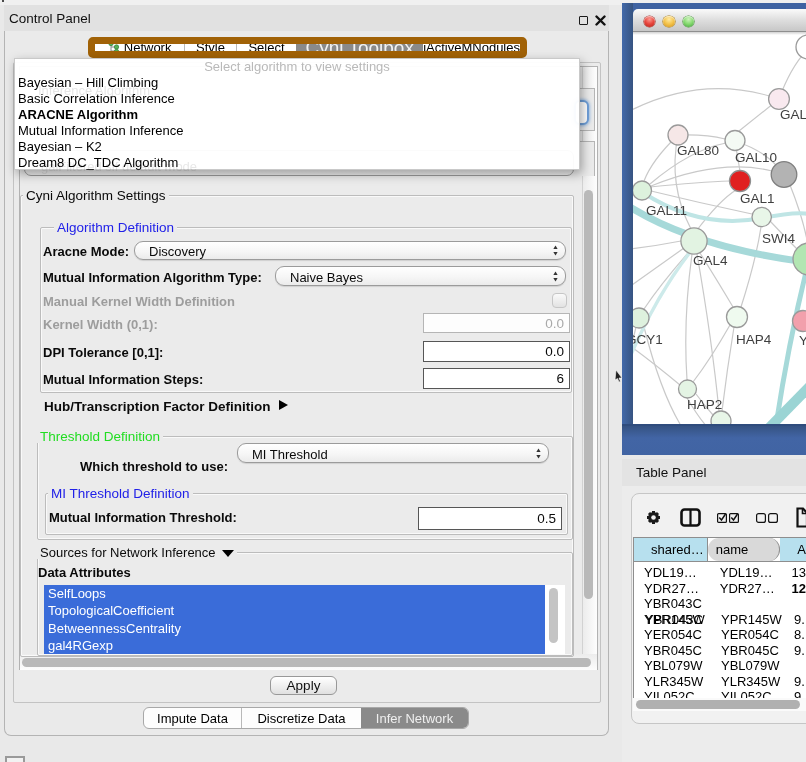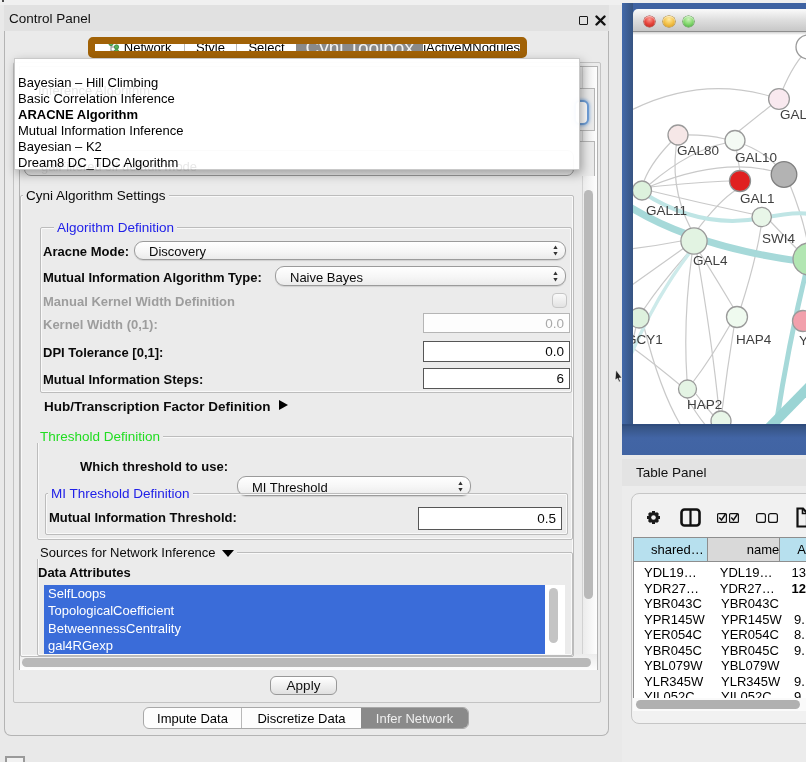--- a/index.html
+++ b/index.html
@@ -98,21 +98,21 @@
 <div class="lbl abs" style="left:43px;top:372px;">Mutual Information Steps:</div>
 <div class="field" style="left:423px;top:368px;width:147px;height:21px;">6</div>
 
 <div class="lbl abs" style="left:44px;top:399px;font-size:13.5px;">Hub/Transcription Factor Definition</div>
 <div class="abs" style="left:279px;top:400px;width:0;height:0;border-left:9px solid #000;border-top:5.5px solid transparent;border-bottom:5.5px solid transparent;"></div>
 
 <div class="group" style="left:37px;top:436px;width:536px;height:104px;"></div>
 <div class="grouptitle" style="left:37px;top:430px;color:#21dd21;">Threshold Definition</div>
 
 <div class="lbl abs" style="left:80px;top:459px;">Which threshold to use:</div>
-<div class="combo" style="left:237px;top:476px;width:234px;height:20px;">
+<div class="combo" style="left:237px;top:443px;width:312px;height:20px;">
   <div class="tx" style="top:3px;">MI Threshold</div>
   <svg class="ar" viewBox="0 0 7 14">
       <path d="M3.5,0 L6.5,5 L0.5,5 Z" fill="#333"></path>
       <path d="M3.5,14 L6.5,9 L0.5,9 Z" fill="#333"></path>
     </svg>
 </div>
 
 <div class="group" style="left:45px;top:493px;width:523px;height:42px;"></div>
 <div class="grouptitle" style="left:48px;top:487px;color:#2121e8;">MI Threshold Definition</div>
 <div class="lbl abs" style="left:49px;top:510px;">Mutual Information Threshold:</div>
@@ -130,20 +130,21 @@
 
 <div class="abs" style="left:143px;top:707px;width:326px;height:22px;background:#fdfdfd;border:1px solid #a8a8a8;border-radius:6px;overflow:hidden;display:flex;">
   <div style="width:98px;display:flex;align-items:center;justify-content:center;border-right:1px solid #b9b9b9;font-size:13px;">Impute Data</div>
   <div style="width:119px;display:flex;align-items:center;justify-content:center;font-size:13px;">Discretize Data</div>
   <div style="flex:1;display:flex;align-items:center;justify-content:center;background:#8a8a8a;color:#efefef;font-size:13px;">Infer Network</div>
 </div>
 
 <div class="abs" style="left:14px;top:58px;width:566px;height:112px;background:rgba(255,255,255,0.96);border:1px solid #c9c9c9;box-shadow:2px 4px 10px rgba(0,0,0,0.35);z-index:40;">
   <div style="position:absolute;left:23px;top:24px;font-size:13px;color:rgba(70,70,70,0.14);">Inference Algorithm</div>
     <div style="position:absolute;left:26px;top:100px;font-size:13px;color:rgba(70,70,70,0.13);">galFiltered sif default mode</div>
+  <div style="position:absolute;left:0;top:0;width:100%;text-align:center;font-size:13px;color:#b9b9b9;line-height:16px;">Select algorithm to view settings</div>
   <div style="position:absolute;left:3px;top:16px;font-size:13px;line-height:16px;color:#000;">
     Bayesian – Hill Climbing<br>
     Basic Correlation Inference<br>
     <b>ARACNE Algorithm</b><br>
     Mutual Information Inference<br>
     Bayesian – K2<br>
     Dream8 DC_TDC Algorithm
   </div>
 </div>
 
@@ -265,35 +266,35 @@
   <rect x="12.6" y="0.6" width="8.8" height="8.8" rx="2" fill="none" stroke="#111" stroke-width="1.2"></rect>
 </svg>
 <svg class="abs" style="left:796px;top:507px;" width="12" height="21" viewBox="0 0 12 21">
   <path d="M1.5,1.5 L7,1.5 L11,6 L11,19.5 L1.5,19.5 Z" fill="none" stroke="#111" stroke-width="2.2"></path>
   <path d="M6.5,1.5 L6.5,6.5 L11,6.5" fill="none" stroke="#111" stroke-width="1.6"></path>
 </svg>
 
 <div class="abs" style="left:633px;top:537px;width:173px;height:174px;background:#fff;border-top:1px solid #8e8e8e;border-left:1px solid #8e8e8e;overflow:hidden;">
   <div style="display:flex;height:24px;border-bottom:1px solid #8e8e8e;font-size:13px;">
     <div style="width:76px;background:#b7e0ee;border-right:1px solid #8e8e8e;text-align:center;line-height:23px;padding-left:14px;">shared…</div>
-    <div style="width:75px;background:#d9d9d9;border-right:1px solid #8e8e8e;text-align:right;line-height:23px;padding-left:8px;">name</div>
+    <div style="width:75px;background:#d9d9d9;border-right:1px solid #8e8e8e;text-align:left;line-height:23px;padding-left:8px;border-radius:11px;">name</div>
     <div style="flex:1;background:#b7e0ee;line-height:23px;padding-left:17px;">A</div>
   </div>
   <div style="font-size:13px;color:#000;padding-top:3px;">
     <div style="display:flex;height:15.5px;line-height:15.5px;">
         <div style="width:76px;padding-left:10px;">YDL19…</div>
         <div style="width:75px;padding-left:11px;">YDL19…</div>
         <div style="flex:1;padding-left:9px;">13</div>
       </div>
     <div style="display:flex;height:15.5px;line-height:15.5px;">
         <div style="width:76px;padding-left:10px;">YDR27…</div>
         <div style="width:75px;padding-left:11px;">YDR27…</div>
         <div style="flex:1;padding-left:9px;font-weight:bold;">12</div>
       </div>
-    <div style="display:flex;height:15.5px;line-height:15.5px;">
+    <div style="display:flex;height:15.5px;line-height:15.5px;flex-direction:column;">
         <div style="width:76px;padding-left:10px;">YBR043C</div>
         <div style="width:75px;padding-left:11px;">YBR043C</div>
         <div style="flex:1;padding-left:9px;"></div>
       </div>
     <div style="display:flex;height:15.5px;line-height:15.5px;">
         <div style="width:76px;padding-left:10px;">YPR145W</div>
         <div style="width:75px;padding-left:11px;">YPR145W</div>
         <div style="flex:1;padding-left:9px;">9.</div>
       </div>
     <div style="display:flex;height:15.5px;line-height:15.5px;">

